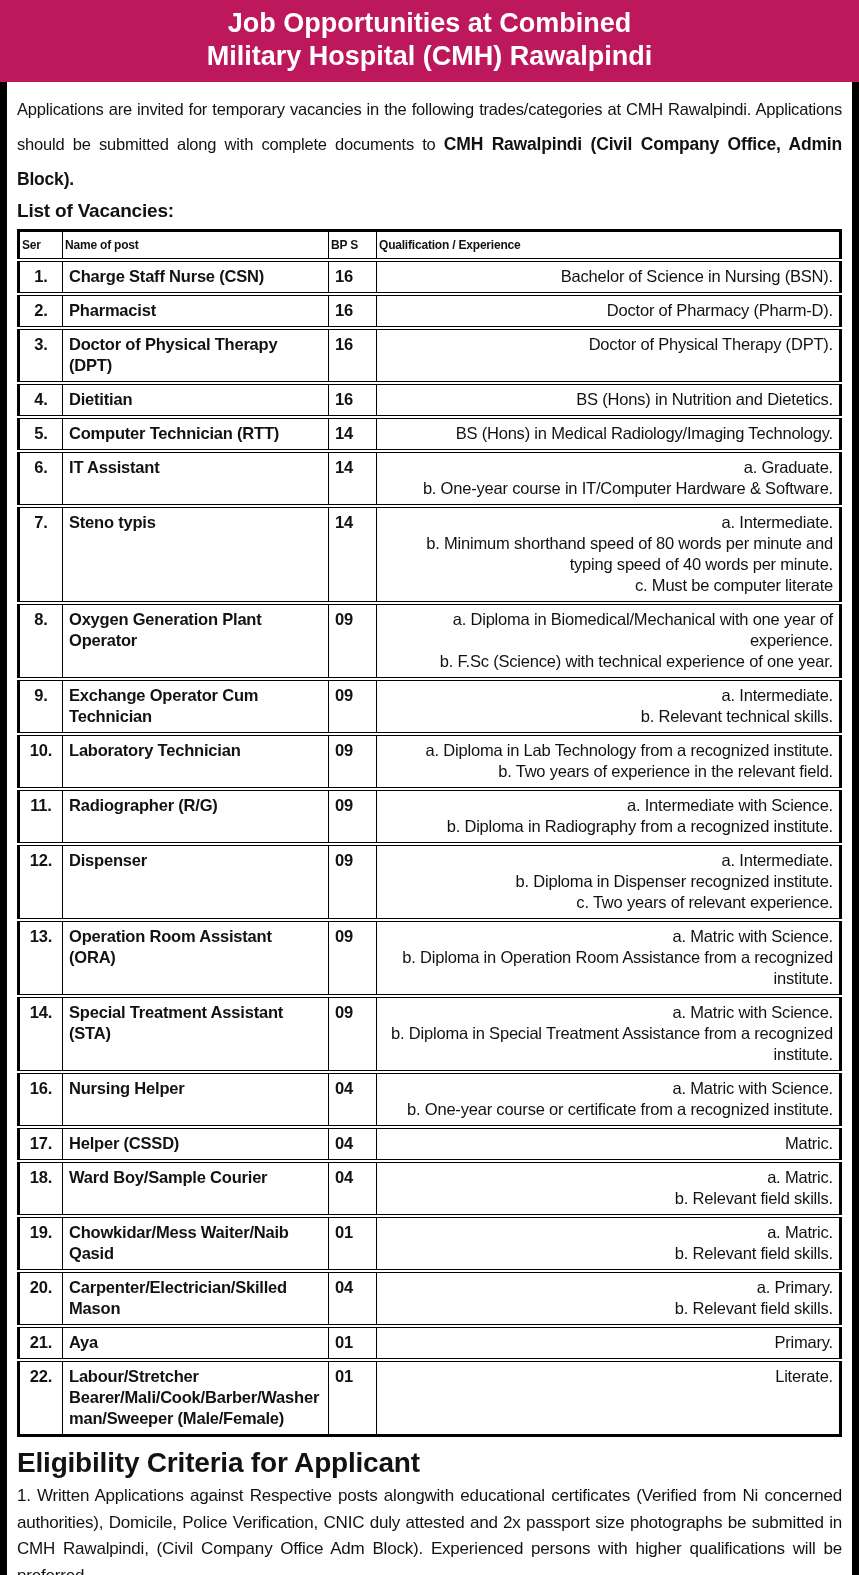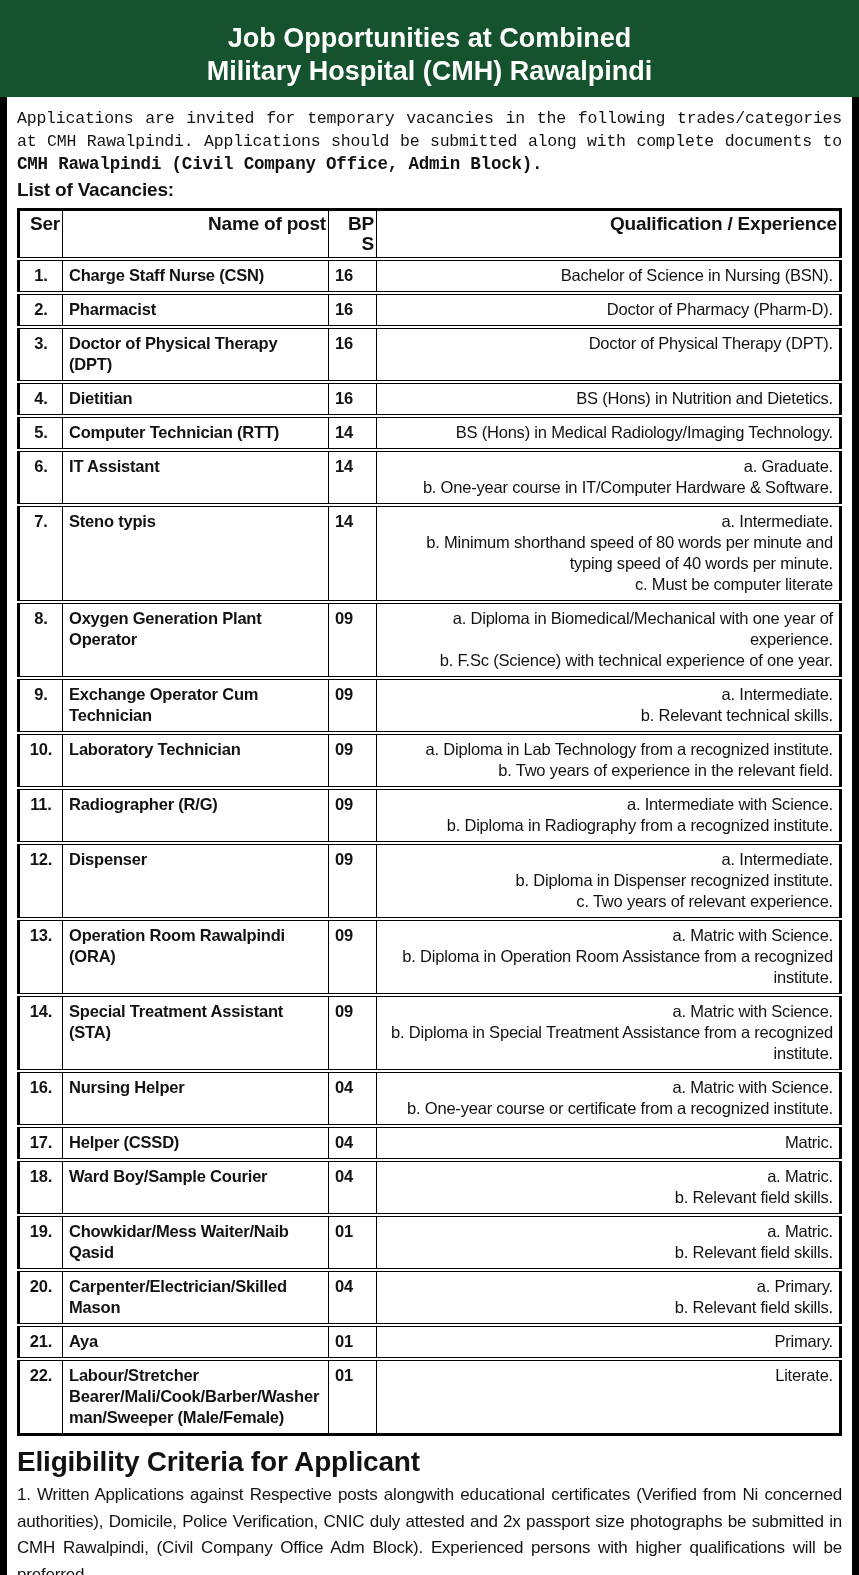--- a/index.html
+++ b/index.html
@@ -11,65 +11,64 @@
     margin: 0 auto;
     background: #000;
     font-family: "Liberation Sans", sans-serif;
     color: #121212;
     letter-spacing: -0.2px;
     display: flex;
     flex-direction: column;
   }
   
   .masthead {
-    background: #14532d;
+    background: #be185d;
     color: #fff;
     text-align: center;
-    padding: 22px 10px 9px;
+    padding: 7px 10px 9px;
   }
   .masthead .t-line {
     font-size: 27px;
     font-weight: bold;
     line-height: 33px;
     letter-spacing: 0;
   }
   
   .content {
     background: #fff;
     margin: 0 7px;
     padding: 10px 10px 14px;
     flex: 1 1 auto;
   }
   .intro {
     font-size: 16.5px;
-    line-height: 23px;
+    line-height: 35px;
     text-align: justify;
-    font-family: Liberation Mono, monospace;
   }
   .intro b { font-size: 17.5px; }
   .list-heading {
     font-size: 19px;
     font-weight: bold;
     margin: 3px 0 7px;
   }
   
   table.vac {
     width: 100%;
     border-collapse: collapse;
     border: 3px solid #000;
     table-layout: fixed;
   }
   .vac th {
     border: 1px solid #000;
     border-top: none;
-    font-size: 19px;
+    font-size: 12px;
     font-weight: bold;
     padding: 3px 2px;
     vertical-align: top;
-    text-align: right;
+    text-align: left;
     line-height: 20px;
   }
   .vac td {
     border-left: 1px solid #000;
     border-right: 1px solid #000;
     border-top: 4px double #000;
     border-bottom: 1px solid #000;
     padding: 4px 6px 5px;
     vertical-align: top;
     font-size: 16.5px;
@@ -225,21 +224,21 @@
             <td class="c-name">Dispenser</td>
             <td class="c-bps">09</td>
             <td class="c-qual">
               <div>a. Intermediate.</div>
               <div>b. Diploma in Dispenser recognized institute.</div>
               <div>c. Two years of relevant experience.</div>
             </td>
           </tr>
           <tr>
             <td class="c-ser">13.</td>
-            <td class="c-name">Operation Room Rawalpindi (ORA)</td>
+            <td class="c-name">Operation Room Assistant (ORA)</td>
             <td class="c-bps">09</td>
             <td class="c-qual">
               <div>a. Matric with Science.</div>
               <div>b. Diploma in Operation Room Assistance from a recognized institute.</div>
             </td>
           </tr>
           <tr>
             <td class="c-ser">14.</td>
             <td class="c-name">Special Treatment Assistant (STA)</td>
             <td class="c-bps">09</td>

